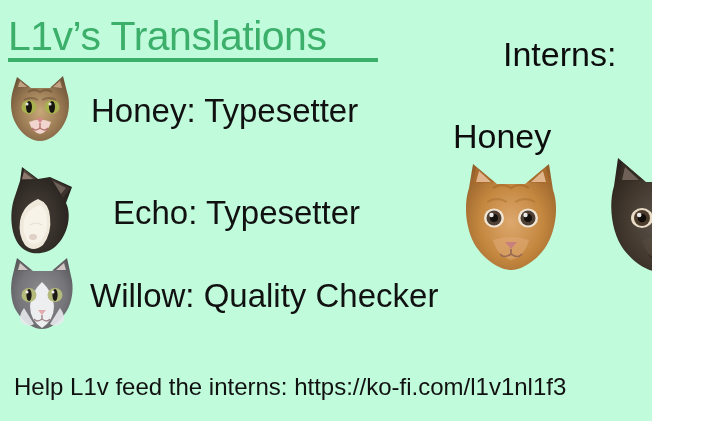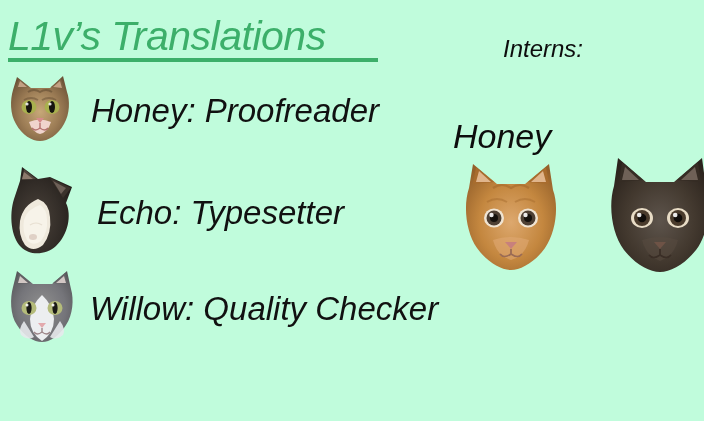--- a/index.html
+++ b/index.html
@@ -7,25 +7,24 @@
     padding: 0;
   }
   body {
     width: 720px;
     height: 421px;
     overflow: hidden;
     font-family: "Liberation Sans", sans-serif;
   }
   #card {
     position: relative;
-    width: 704px;
+    width: 652px;
     height: 421px;
     background: #c0fcdc;
     overflow: hidden;
-    font-style: italic;
   }
 
   
   #title {
     position: absolute;
     left: 8px;
     top: 16px;
     font-size: 41px;
     line-height: 1;
     color: #3caf6a;
@@ -39,44 +38,44 @@
     width: 370px;
     height: 4px;
     background: #3caf6a;
   }
 
   
   #interns-heading {
     position: absolute;
     left: 503px;
     top: 37px;
-    font-size: 24px;
+    font-size: 34px;
     line-height: 1;
     color: #0d0d0d;
     white-space: nowrap;
   }
 
   
   .staff-row {
     position: absolute;
     display: flex;
     align-items: center;
   }
   .staff-label {
     font-size: 33px;
     line-height: 1;
     color: #111111;
     white-space: nowrap;
   }
   #row-honey  { left: 0px;  top: 70px;  }
   #row-echo   { left: 0px;  top: 163px; }
-  #row-willow { left: 0px;  top: 265px; }
+  #row-willow { left: 0px;  top: 252px; }
 
   #row-honey  .staff-label { margin-left: 11px; }
-  #row-echo   .staff-label { margin-left: 9px;  }
+  #row-echo   .staff-label { margin-left: 25px;  }
   #row-willow .staff-label { margin-left: 6px;  }
 
   
   .intern-name {
     position: absolute;
     font-size: 34px;
     line-height: 1;
     color: #0d0d0d;
     white-space: nowrap;
   }
@@ -139,21 +138,21 @@
         <ellipse cx="52" cy="37" rx="3" ry="6" fill="#17150f"></ellipse>
         <circle cx="27" cy="34" r="1.6" fill="#ffffff" opacity=".85"></circle>
         <circle cx="50" cy="34" r="1.6" fill="#ffffff" opacity=".85"></circle>
         <path d="M29 52 Q40 47 51 52 Q48 62 40 64 Q32 62 29 52 Z" fill="#f0d4cd"></path>
         <path d="M36 48 L44 48 L40 53 Z" fill="#d58a8a"></path>
         <path d="M40 53 L40 58" stroke="#b4736f" stroke-width="1.4"></path>
         <path d="M40 58 Q35 62 32 58" stroke="#b4736f" stroke-width="1.4" fill="none"></path>
         <path d="M40 58 Q45 62 48 58" stroke="#b4736f" stroke-width="1.4" fill="none"></path>
       </svg>
     </span>
-    <span class="staff-label">Honey: Proofreader</span>
+    <span class="staff-label">Honey: Typesetter</span>
   </div>
 
   <div class="staff-row" id="row-echo">
     <span>
       <svg class="cat-svg" width="88" height="98" viewBox="0 0 88 98">
         <defs>
           <radialGradient id="echoFace" cx="42%" cy="60%" r="66%">
             <stop offset="0%" stop-color="#4a423a"></stop>
             <stop offset="60%" stop-color="#332d28"></stop>
             <stop offset="100%" stop-color="#221d19"></stop>
@@ -288,14 +287,15 @@
       <circle cx="35.2" cy="63" r="2.3" fill="#ffffff" opacity=".9"></circle>
       <circle cx="71.2" cy="63" r="2.3" fill="#ffffff" opacity=".9"></circle>
       <path d="M38 88 Q56 82 74 88 Q70 104 56 109 Q42 104 38 88 Z" fill="#5a4e43" opacity=".45"></path>
       <path d="M50 90 L62 90 L56 97 Z" fill="#6e5346"></path>
       <path d="M56 97 L56 103" stroke="#3a2e26" stroke-width="1.8"></path>
       <path d="M56 103 Q49 108 45 103" stroke="#3a2e26" stroke-width="1.6" fill="none"></path>
       <path d="M56 103 Q63 108 67 103" stroke="#3a2e26" stroke-width="1.6" fill="none"></path>
     </svg>
   </div>
 
+  <div id="footer">Help L1v feed the interns: https://ko-fi.com/l1v1nl1f3</div>
 
 </div>
 
 </body></html>

